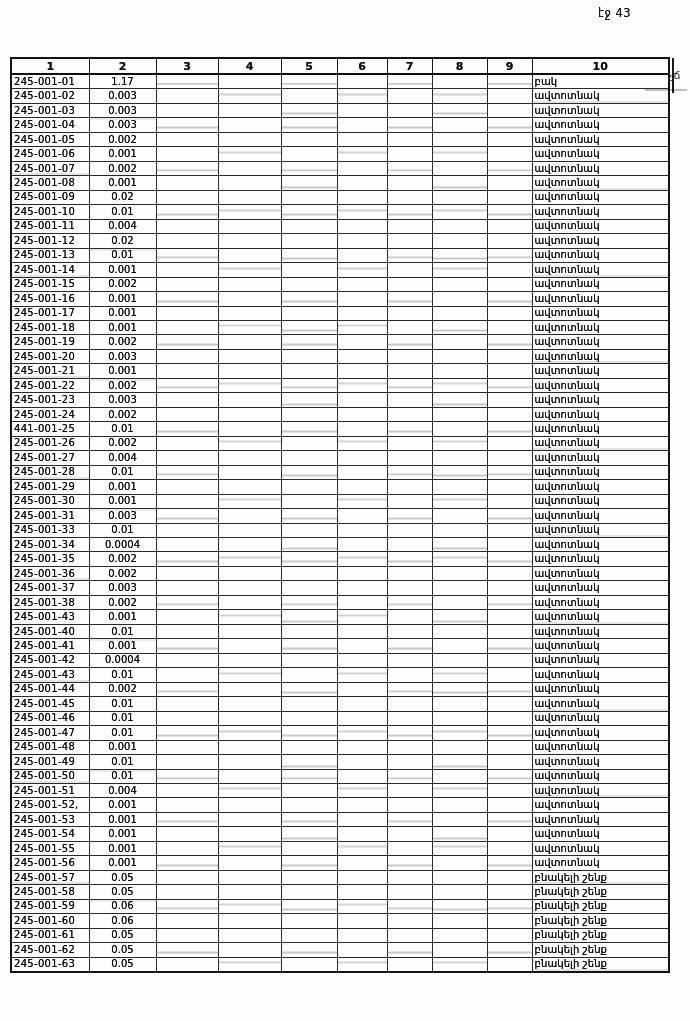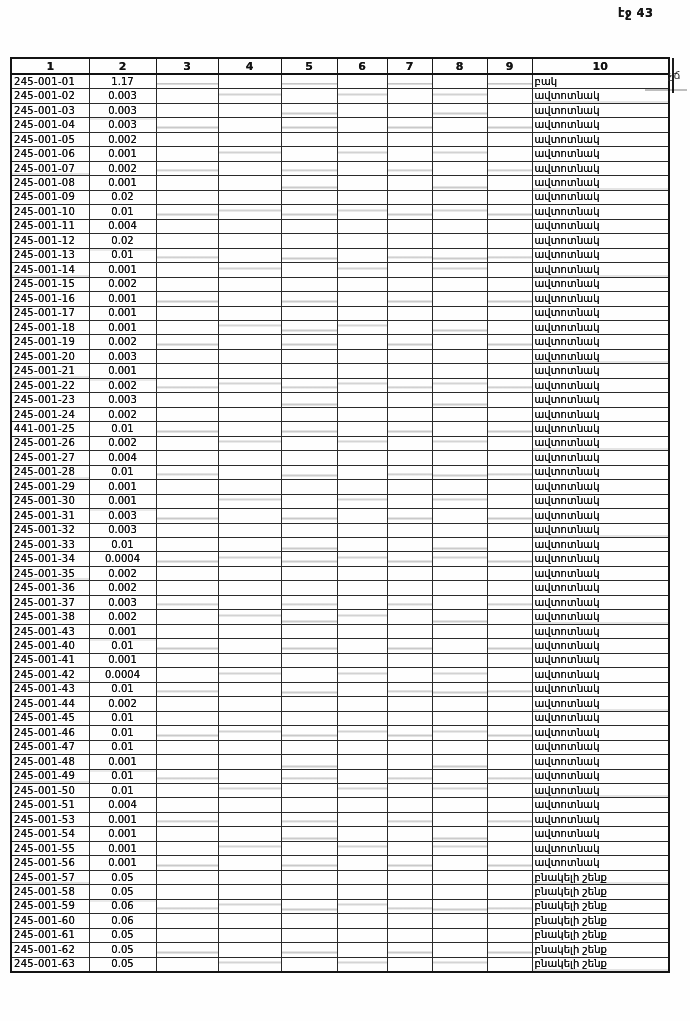--- a/index.html
+++ b/index.html
@@ -13,25 +13,24 @@
     background: #fefefe;
     font-family: "DejaVu Sans", sans-serif;
     color: #111;
     overflow: hidden;
   }
   .page-label {
     position: absolute;
     top: 6px;
     left: 598px;
     font-size: 11.5px;
-    font-weight: bold;
+    font-weight: normal;
     letter-spacing: 0.5px;
     color: #151515;
     text-shadow: 0 0 0.4px rgba(0,0,0,0.85);
-    margin-left: 20px;
   }
   table.grid {
     position: absolute;
     top: 57px;
     left: 10px;
     width: 658px;
     border-collapse: collapse;
     table-layout: fixed;
     border: 2px solid #141414;
   }
@@ -505,32 +504,20 @@
         <td class="c-empty"></td>
         <td class="c-empty"></td>
         <td class="c-empty"></td>
         <td class="c-empty"></td>
         <td class="c-empty"></td>
         <td class="c-empty"></td>
         <td class="c-empty"></td>
         <td class="c-obj">ավտոտնակ</td>
       </tr>
       <tr>
-        <td class="c-id">245-001-32</td>
-        <td class="c-val">0.003</td>
-        <td class="c-empty"></td>
-        <td class="c-empty"></td>
-        <td class="c-empty"></td>
-        <td class="c-empty"></td>
-        <td class="c-empty"></td>
-        <td class="c-empty"></td>
-        <td class="c-empty"></td>
-        <td class="c-obj">ավտոտնակ</td>
-      </tr>
-      <tr>
         <td class="c-id">245-001-33</td>
         <td class="c-val">0.01</td>
         <td class="c-empty"></td>
         <td class="c-empty"></td>
         <td class="c-empty"></td>
         <td class="c-empty"></td>
         <td class="c-empty"></td>
         <td class="c-empty"></td>
         <td class="c-empty"></td>
         <td class="c-obj">ավտոտնակ</td>
@@ -735,20 +722,32 @@
         <td class="c-empty"></td>
         <td class="c-empty"></td>
         <td class="c-empty"></td>
         <td class="c-empty"></td>
         <td class="c-empty"></td>
         <td class="c-obj">ավտոտնակ</td>
       </tr>
       <tr>
         <td class="c-id">245-001-51</td>
         <td class="c-val">0.004</td>
+        <td class="c-empty"></td>
+        <td class="c-empty"></td>
+        <td class="c-empty"></td>
+        <td class="c-empty"></td>
+        <td class="c-empty"></td>
+        <td class="c-empty"></td>
+        <td class="c-empty"></td>
+        <td class="c-obj">ավտոտնակ</td>
+      </tr>
+      <tr>
+        <td class="c-id">245-001-52,</td>
+        <td class="c-val">0.001</td>
         <td class="c-empty"></td>
         <td class="c-empty"></td>
         <td class="c-empty"></td>
         <td class="c-empty"></td>
         <td class="c-empty"></td>
         <td class="c-empty"></td>
         <td class="c-empty"></td>
         <td class="c-obj">ավտոտնակ</td>
       </tr>
       <tr>

